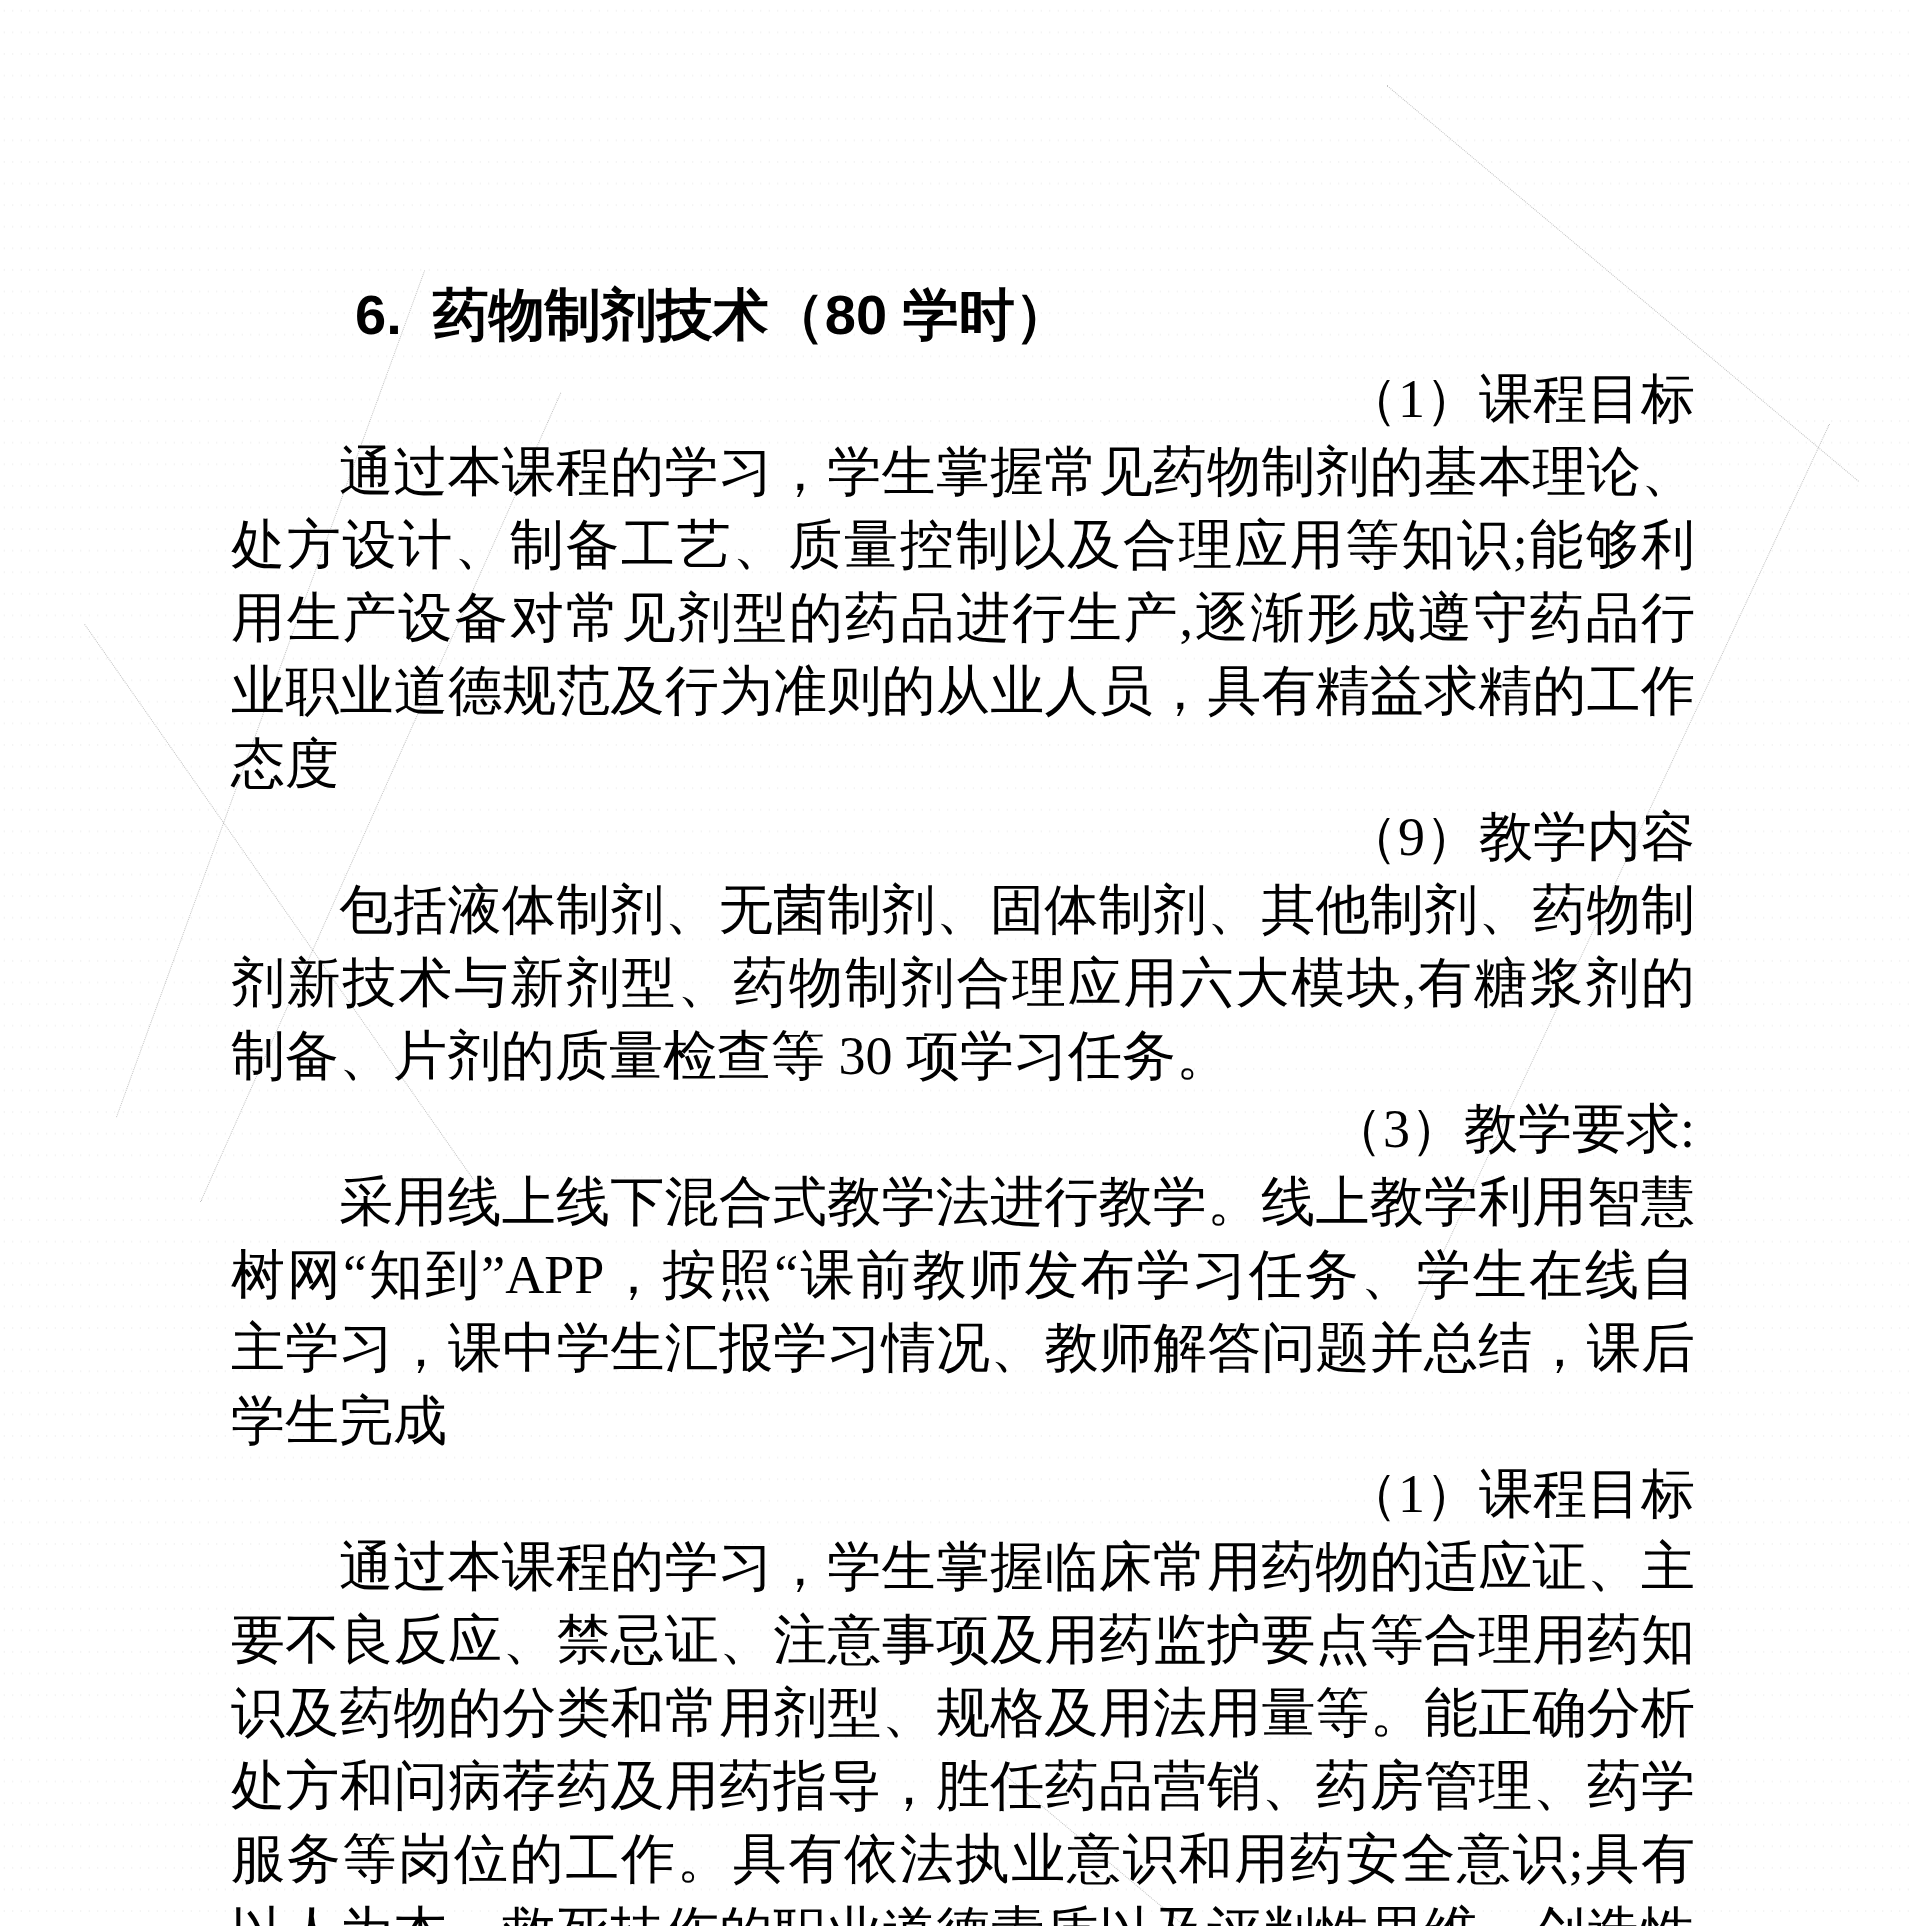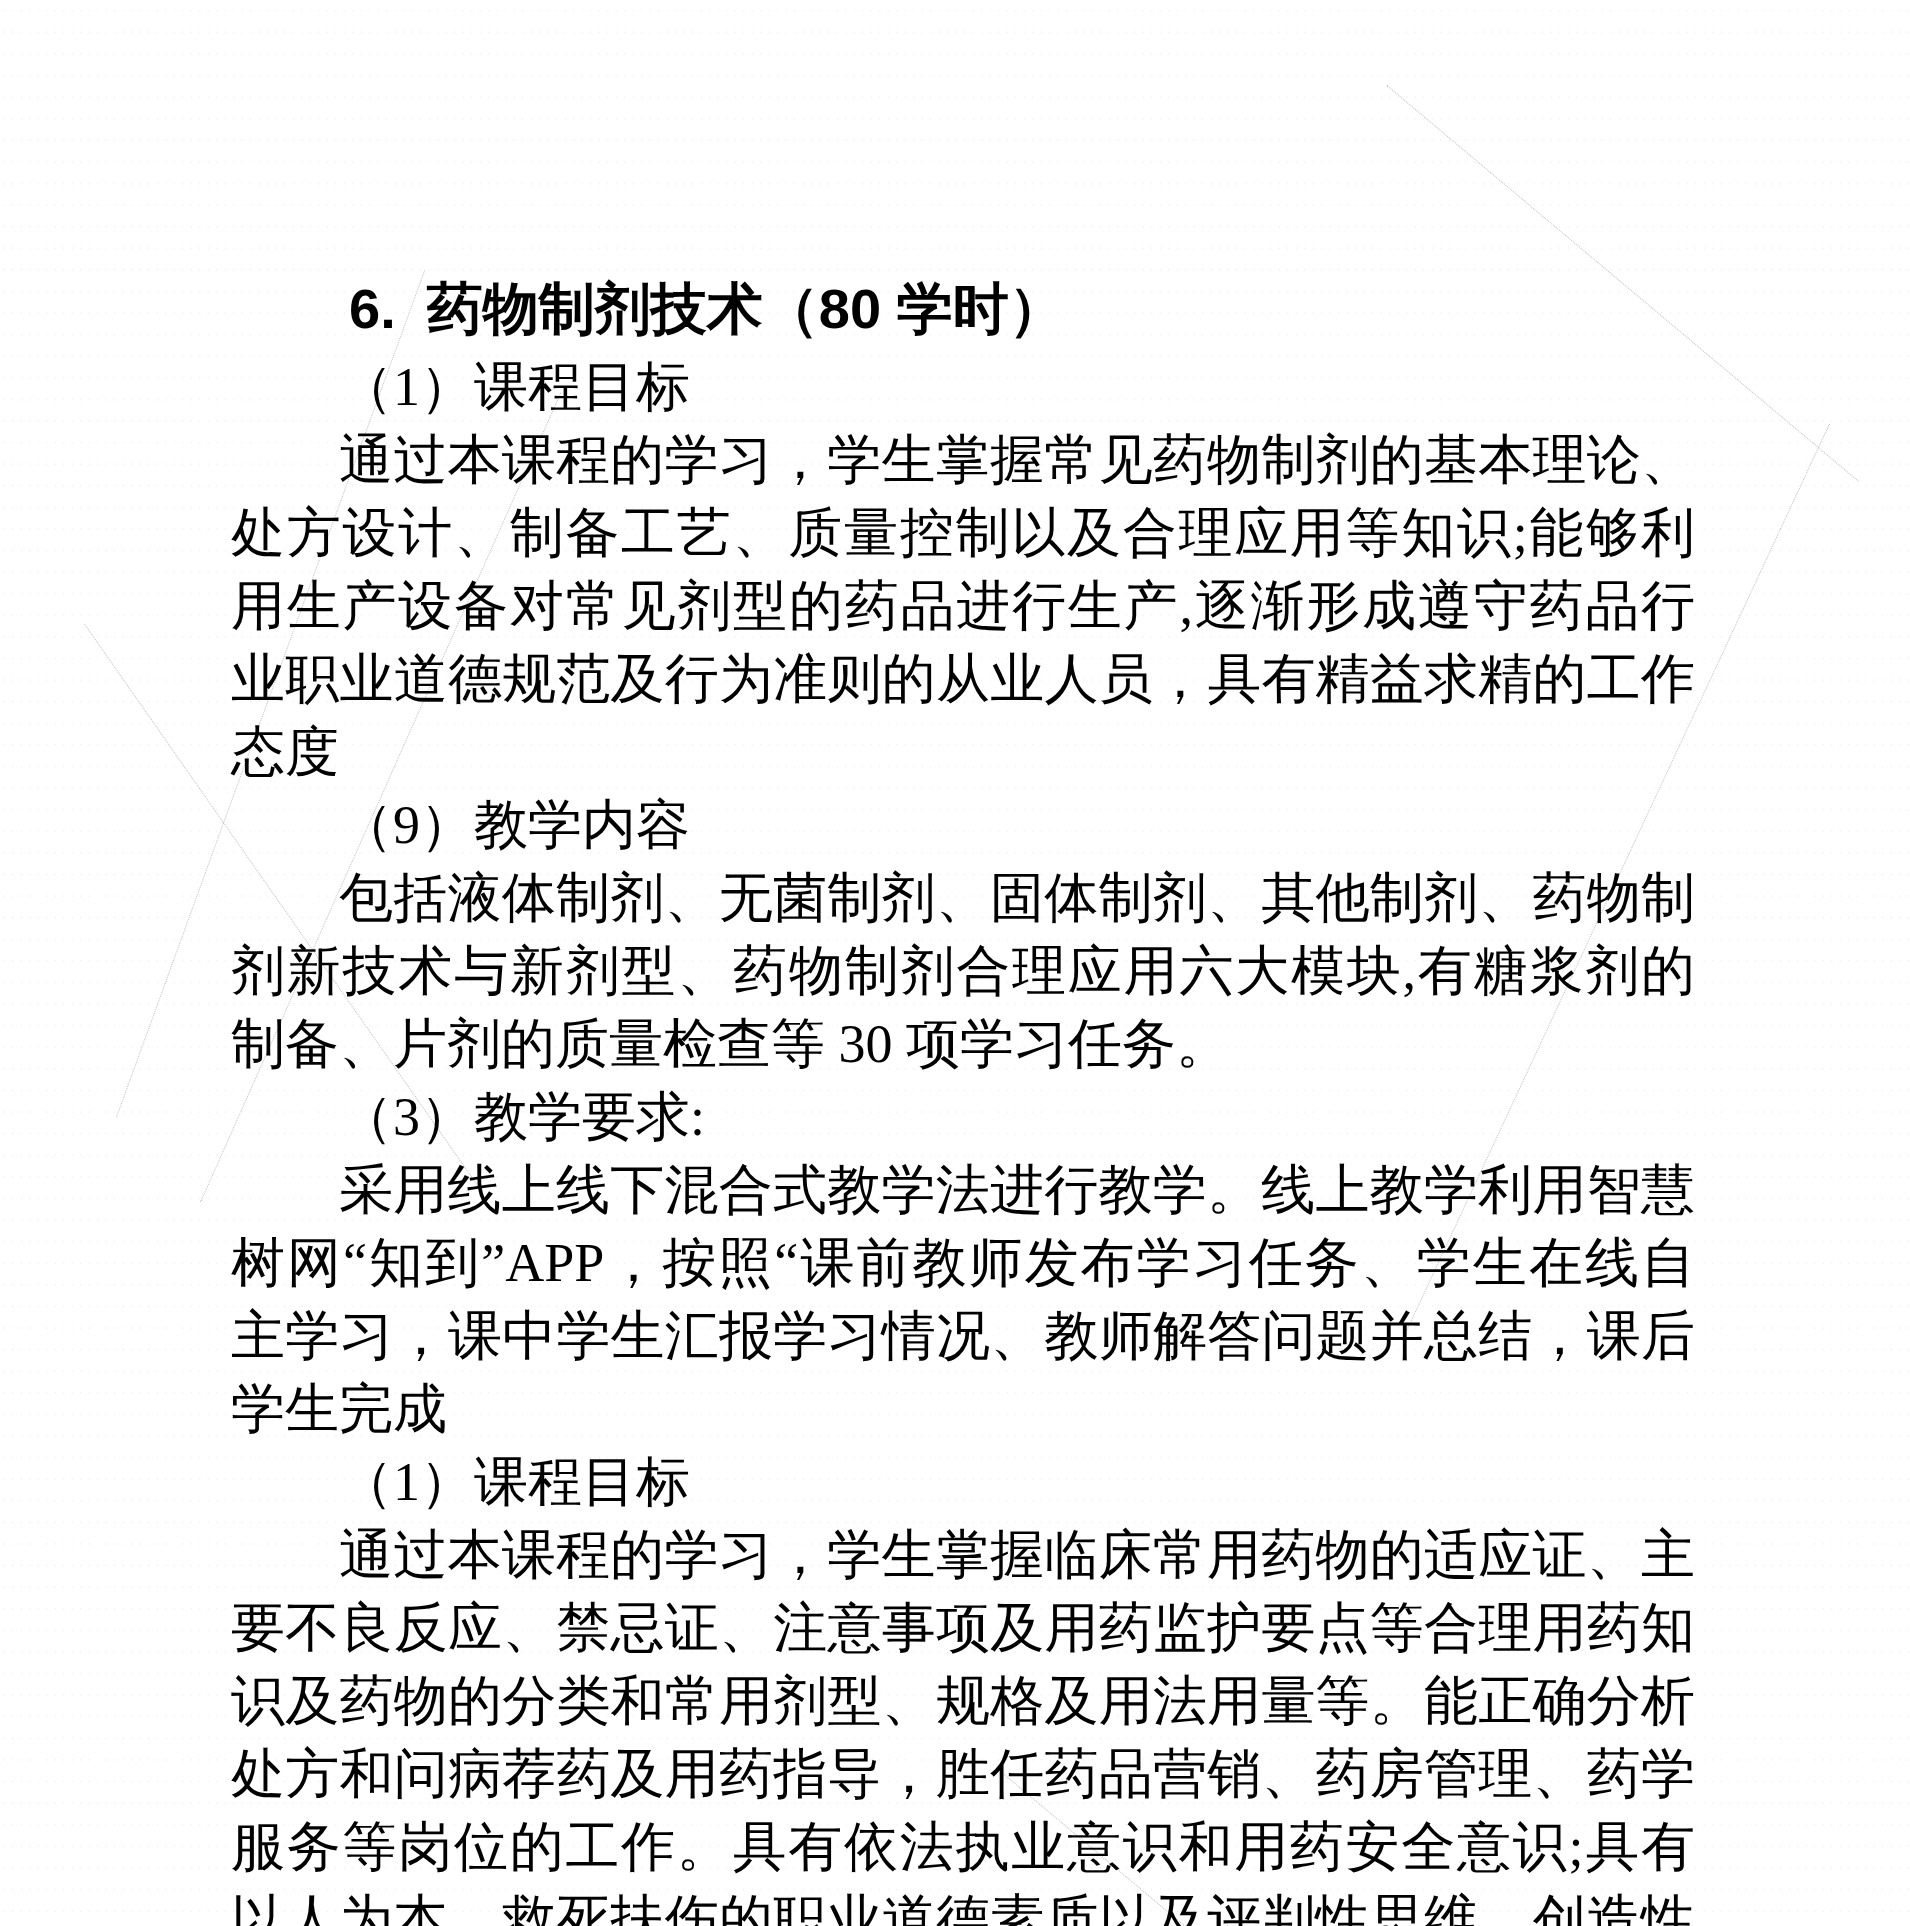--- a/index.html
+++ b/index.html
@@ -34,34 +34,35 @@
   }
   .text-body {
     position: absolute;
     left: 231px;
     top: 266px;
     width: 1464px;
     font-size: 54px;
     line-height: 73px;
   }
   .text-body h2 {
-    margin: 6px;
+    margin: 12px;
     font-size: 56px;
     line-height: 73px;
     font-weight: bold;
     text-indent: 2em;
     white-space: pre-wrap;
     font-family: "Liberation Sans", "DejaVu Sans", sans-serif;
   }
   .text-body p {
     margin: 0;
     white-space: pre-wrap;
   }
   .text-body p.label {
     text-indent: 2em;
+    text-align: right;
   }
   .text-body p.para {
     text-indent: 2em;
     text-align: justify;
   }
 </style>
 </head>
 <body>
 
 <div class="page">

